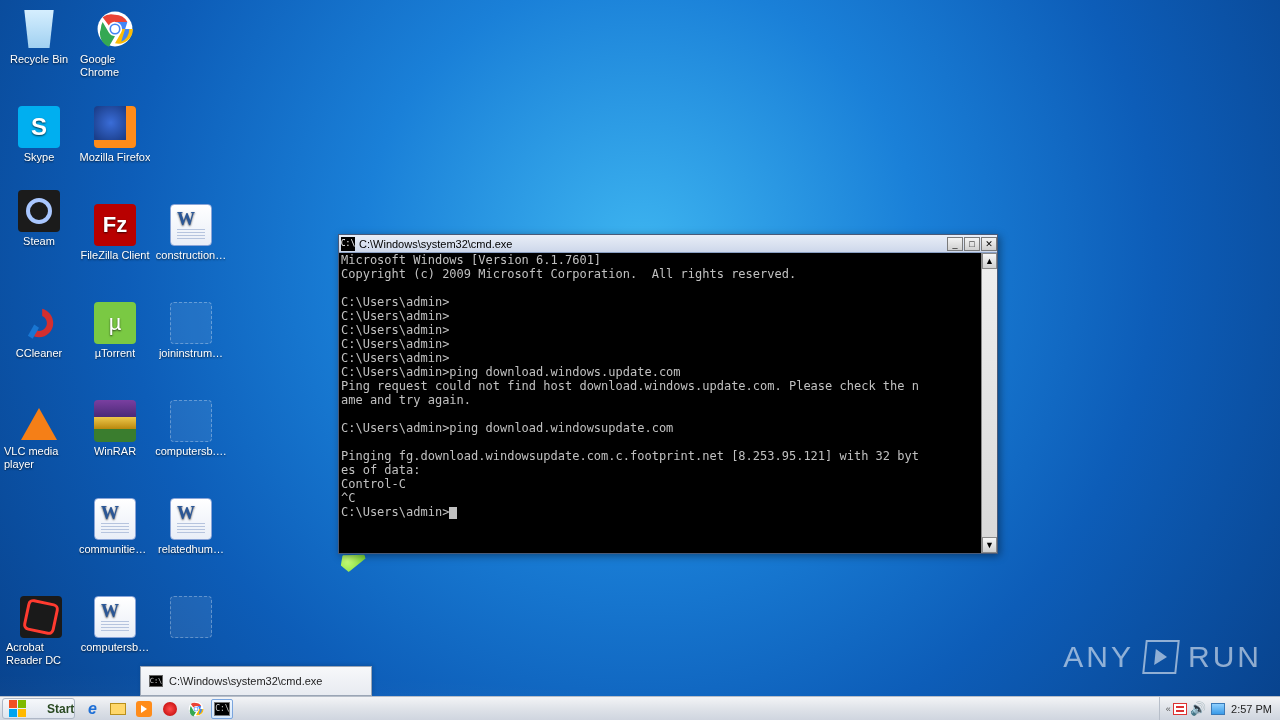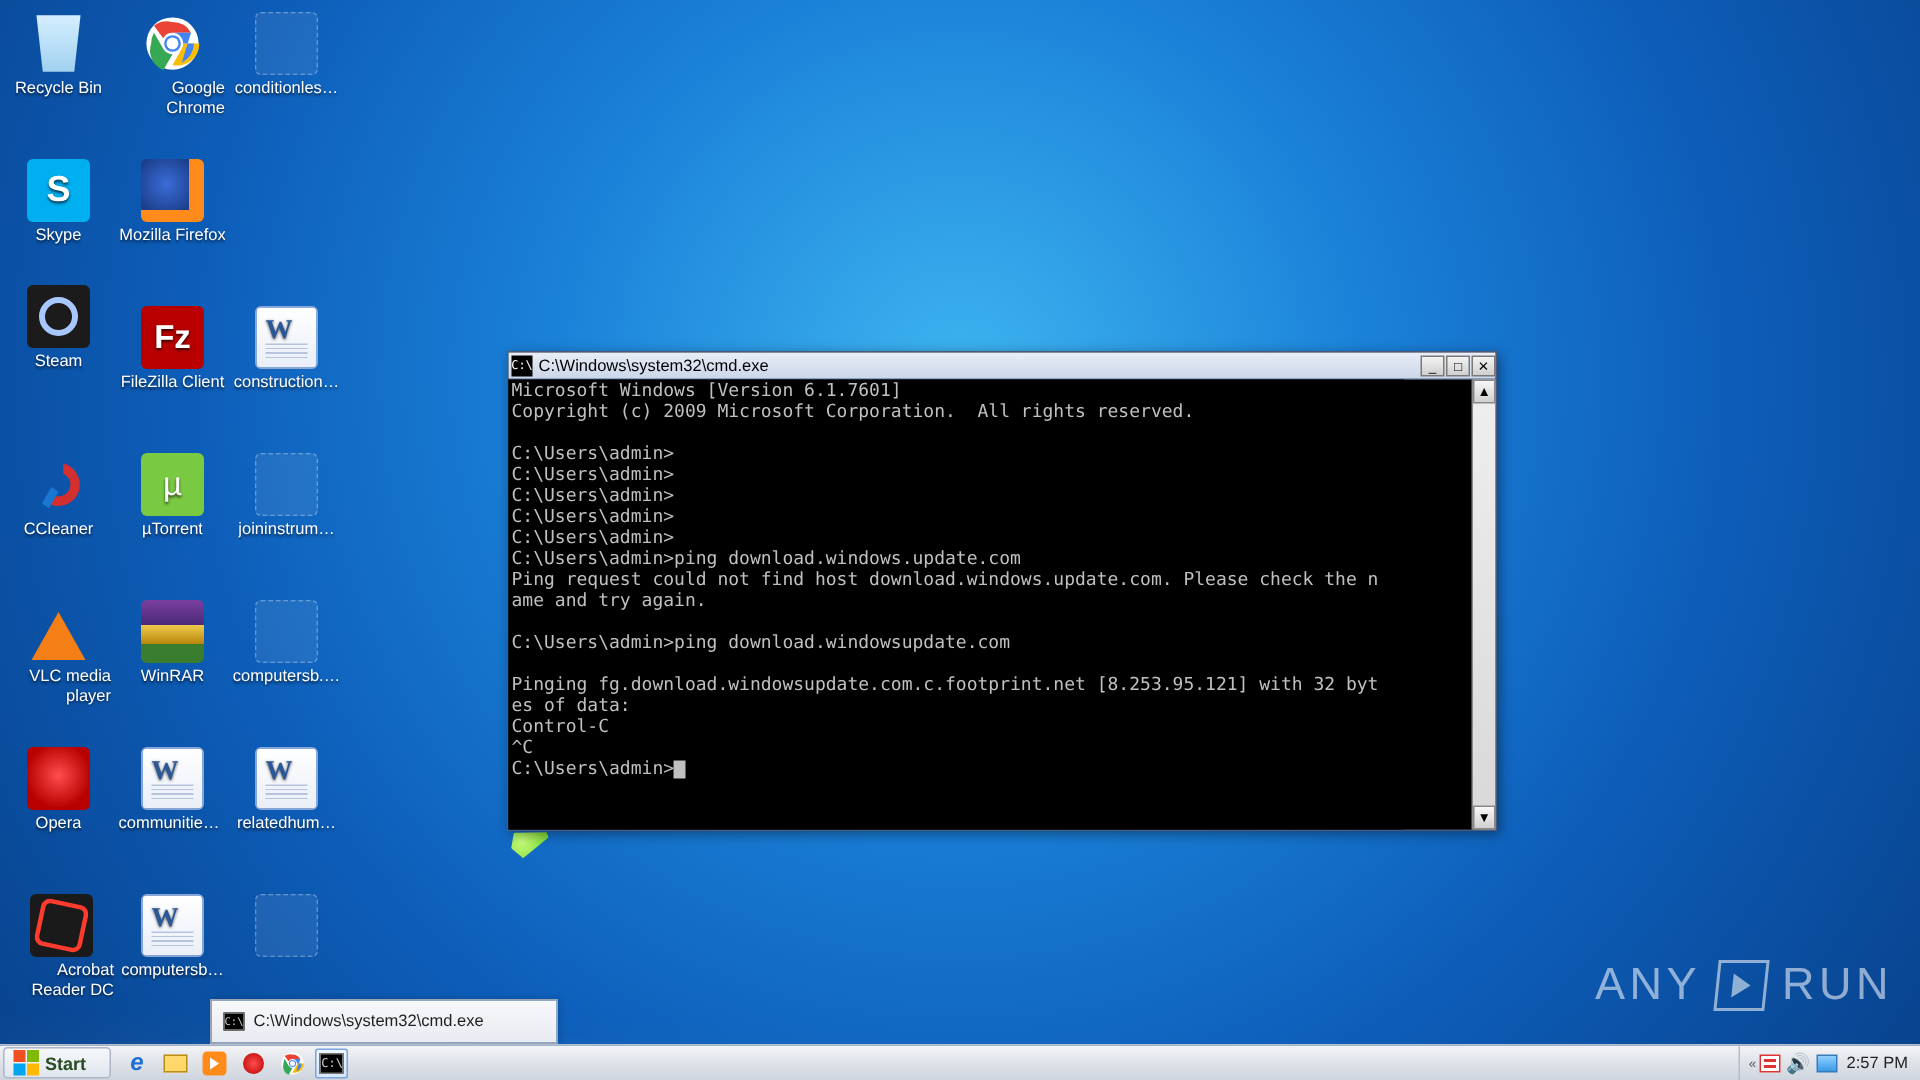--- a/index.html
+++ b/index.html
@@ -20,21 +20,21 @@
     position: absolute; left: 340px; bottom: 150px; width: 26px; height: 18px;
     background: radial-gradient(circle at 30% 40%, #c7ff7a, #6ecf2a);
     clip-path: polygon(0% 50%, 20% 0%, 100% 40%, 100% 60%, 20% 100%);
     transform: rotate(-20deg);
   }
 
   
   .desktop { position: absolute; inset: 0 0 24px 0; }
   .icon {
     position: absolute; width: 74px; display: flex; flex-direction: column; align-items: center;
-    color: #fff; font-size: 11px; text-align: right; text-shadow: 0 1px 2px rgba(0,0,0,0.7);
+    color: #fff; font-size: 11px; text-align: left; text-shadow: 0 1px 2px rgba(0,0,0,0.7);
     cursor: default; padding: 2px;
   }
   .icon .glyph {
     width: 42px; height: 42px; margin-bottom: 3px; display: flex; align-items: center; justify-content: center;
     border-radius: 4px;
   }
   .icon .label { max-width: 72px; overflow: hidden; white-space: nowrap; text-overflow: ellipsis; line-height: 1.2; }
   .icon .label.two { white-space: normal; display: -webkit-box; -webkit-line-clamp: 2; -webkit-box-orient: vertical; }
 
   
@@ -88,21 +88,21 @@
   .cmd-scroll .arrow{height:16px;background:linear-gradient(#f7f7f7,#d0d0d0);border:1px solid #8a8a8a;text-align:center;font-size:9px;line-height:14px;}
   .cursor { display:inline-block; width:8px; height:12px; background:#c0c0c0; vertical-align:text-bottom; }
 
   
   .taskbar {
     position:absolute; left:0; right:0; bottom:0; height:24px;
     background: linear-gradient(#f3f4f6,#dfe3e9 50%,#cfd5df);
     border-top:1px solid #b7bec9; display:flex; align-items:stretch;
   }
   .start-btn {
-    display:flex; align-items:center; gap:4px; padding:0 16px 0 6px;
+    display:flex; align-items:center; gap:21px; padding:0 0 0 6px;
     background: linear-gradient(#f6f8fb,#dfe5ee); border:1px solid #aeb7c6; border-radius:3px; margin:1px 2px;
     font-size:12px; font-weight:bold; color:#2a4a22;
   }
   .win-flag{display:grid;grid-template-columns:8px 8px;grid-template-rows:8px 8px;gap:1px;}
   .win-flag span:nth-child(1){background:#f25022;} .win-flag span:nth-child(2){background:#7fba00;}
   .win-flag span:nth-child(3){background:#00a4ef;} .win-flag span:nth-child(4){background:#ffb900;}
   .tb-icons{display:flex;align-items:center;gap:4px;padding:0 4px;}
   .tb-ico{width:22px;height:20px;display:flex;align-items:center;justify-content:center;border-radius:2px;}
   .tb-ie{color:#1e6fd6;font-weight:bold;font-size:16px;font-style:italic;}
   .tb-exp{width:16px;height:12px;background:#ffd76a;border:1px solid #b98f1a;}
@@ -157,24 +157,20 @@
           <path fill="#ea4335" d="M24 6a18 18 0 0 1 15.6 9H24a9 9 0 0 0-7.8 4.5L8.4 9A18 18 0 0 1 24 6z"></path>
           <path fill="#34a853" d="M6 24a18 18 0 0 1 2.4-9l7.8 13.5A9 9 0 0 0 24 33l-7.8 13.5A18 18 0 0 1 6 24z"></path>
           <path fill="#fbbc05" d="M24 42l7.8-13.5A9 9 0 0 0 33 24h13.5A18 18 0 0 1 24 42z"></path>
           <path fill="#4285f4" d="M42 24a18 18 0 0 1-10.2 16.2L39.6 15H24a9 9 0 0 1 9 9z"></path>
           <circle cx="24" cy="24" r="7" fill="#4285f4"></circle>
           <circle cx="24" cy="24" r="5" fill="#fff"></circle>
         </svg>
       </div>
       <div class="label two">Google Chrome</div>
     </div>
-    <div class="icon" style="left: 154px; top: 6px;">
-      <div class="glyph g-shortcut"></div>
-      <div class="label">conditionles…</div>
-    </div>
     <div class="icon" style="left: 2px; top: 104px;">
       <div class="glyph g-skype">S</div>
       <div class="label">Skype</div>
     </div>
     <div class="icon" style="left: 78px; top: 104px;">
       <div class="glyph g-ff"></div>
       <div class="label">Mozilla Firefox</div>
     </div>
     <div class="icon" style="left: 2px; top: 188px;">
       <div class="glyph g-steam"></div>
@@ -211,24 +207,20 @@
       </div>
       <div class="label two">VLC media player</div>
     </div>
     <div class="icon" style="left: 78px; top: 398px;">
       <div class="glyph g-rar"></div>
       <div class="label">WinRAR</div>
     </div>
     <div class="icon" style="left: 154px; top: 398px;">
       <div class="glyph g-shortcut"></div>
       <div class="label">computersb.…</div>
-    </div>
-    <div class="icon" style="left: 2px; top: 496px;">
-      <div class="glyph g-opera"></div>
-      <div class="label">Opera</div>
     </div>
     <div class="icon" style="left: 154px; top: 496px;">
       <div class="glyph g-doc"></div>
       <div class="label">relatedhum…</div>
     </div>
     <div class="icon" style="left: 78px; top: 496px;">
       <div class="glyph g-doc"></div>
       <div class="label">communities…</div>
     </div>
     <div class="icon" style="left: 4px; top: 594px;">

